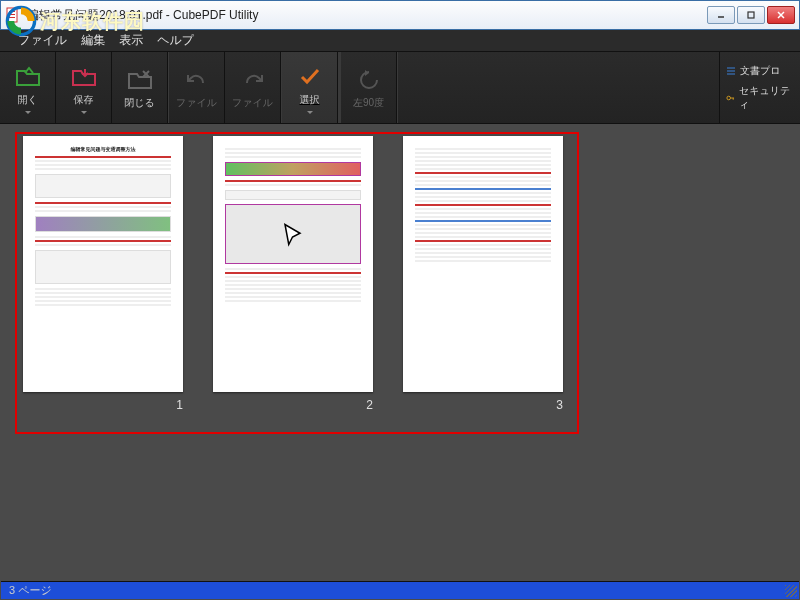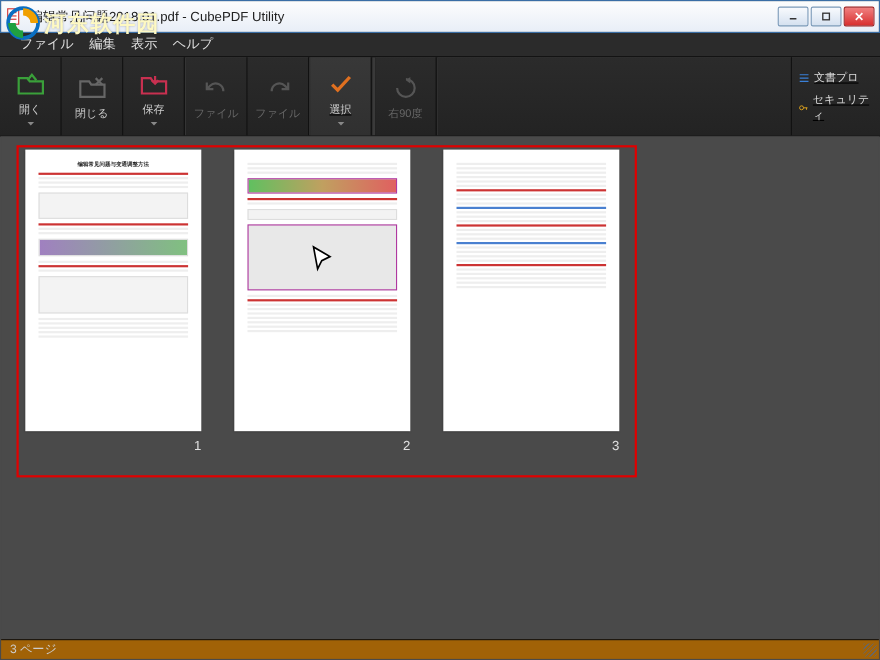--- a/index.html
+++ b/index.html
@@ -21,34 +21,34 @@
 
 .toolbar { height: 72px; background: linear-gradient(#2b2b2b,#232323); border-bottom:1px solid #111; display:flex; }
 .tbtn { width: 56px; display:flex; flex-direction:column; align-items:center; justify-content:center; gap:3px; border-right:1px solid #111; position:relative;}
 .tbtn.sel { background: linear-gradient(#383838,#303030); text-decoration: underline; }
 .tbtn .ico { width:28px; height:28px; display:flex; align-items:center;justify-content:center;}
 .tbtn .lbl { font-size: 10px; color:#ccc; white-space:nowrap;}
 .tbtn .drop { width:0;height:0;border-left:3px solid transparent;border-right:3px solid transparent;border-top:3px solid #888; margin-top:1px;}
 .tbtn.disabled .lbl{color:#666;}
 .separator{width:1px; background:#000; border-right:1px solid #3a3a3a;}
 .spacer{flex:1; border-right:1px solid #111;}
-.sidepanel{width:80px;display:flex;flex-direction:column;justify-content:center;gap:6px;padding:0 6px;text-decoration:underline;}
+.sidepanel{width:80px;display:flex;flex-direction:column;justify-content:center;gap:6px;padding:0 6px;}
 .sideitem{display:flex;align-items:center;gap:4px;font-size:10px;color:#ddd;}
 .sideitem .dot{width:10px;height:10px;}
 
 
 .content { position:absolute; top:124px; left:1px; right:1px; bottom:20px; background:#4a4a4a; overflow:auto;}
 .selection-box{position:absolute; left:14px; top:8px; width:564px; height:302px; border:2px solid #e00000;}
 .pages{position:absolute; left:22px; top:12px; display:flex; gap:30px;}
 .page{width:160px; display:flex; flex-direction:column; align-items:flex-end;}
 .sheet{width:160px;height:256px; background:#fff; box-shadow:0 1px 2px rgba(0,0,0,.5); padding:10px 12px; font-size:3px; color:#444; overflow:hidden;}
 .pgnum{color:#e0e0e0;font-size:12px;margin-top:6px;}
 
 
-.statusbar{position:absolute;left:1px;right:1px;bottom:1px;height:18px;background:#a16207;display:flex;align-items:center;padding:0 8px;border-top:1px solid #111;}
+.statusbar{position:absolute;left:1px;right:1px;bottom:1px;height:18px;background:#1d4ed8;display:flex;align-items:center;padding:0 8px;border-top:1px solid #111;}
 .statusbar span{color:#ccc;font-size:11px;}
 .grip{position:absolute;right:2px;bottom:2px;width:12px;height:12px;background:repeating-linear-gradient(135deg,#666 0 1px,transparent 1px 3px);}
 
 
 .watermark{position:absolute; left:4px; top:4px; z-index:50; pointer-events:none; color:#fef9c3; font-size:18px; font-weight:bold; letter-spacing:1px; font-family: Arial,sans-serif; text-shadow:0 0 2px rgba(0,0,0,.3);}
 .watermark .row1{display:flex;align-items:center;gap:2px; font-size:20px;}
 .watermark .row2{font-size:15px;margin-top:-3px;}
 .wm-logo{width:34px;height:34px;}
 
 
@@ -115,37 +115,37 @@
           <path d="M2 6h8l2 3h12v11H2z" fill="none" stroke="#3aa03a" stroke-width="2"></path>
           <path d="M10 8l4-5 4 5" fill="none" stroke="#3aa03a" stroke-width="2"></path>
         </svg>
       </div>
     <span class="lbl">開く</span>
       <span class="drop"></span>
   </div>
   <div class="tbtn">
     <div class="ico">
         <svg width="26" height="22">
+          <path d="M2 6h8l2 3h12v11H2z" fill="none" stroke="#c83050" stroke-width="2"></path>
+          <path d="M14 4v7m-3-3l3 3 3-3" fill="none" stroke="#c83050" stroke-width="2"></path>
+        </svg>
+      </div>
+    <span class="lbl">保存</span>
+      <span class="drop"></span>
+  </div>
+  <div class="tbtn">
+    <div class="ico">
+        <svg width="26" height="22">
           <path d="M2 6h8l2 3h12v11H2z" fill="none" stroke="#666" stroke-width="2"></path>
           <line x1="16" y1="3" x2="22" y2="9" stroke="#666" stroke-width="2"></line>
           <line x1="22" y1="3" x2="16" y2="9" stroke="#666" stroke-width="2"></line>
         </svg>
       </div>
     <span class="lbl">閉じる</span>
   </div>
-  <div class="tbtn">
-    <div class="ico">
-        <svg width="26" height="22">
-          <path d="M2 6h8l2 3h12v11H2z" fill="none" stroke="#c83050" stroke-width="2"></path>
-          <path d="M14 4v7m-3-3l3 3 3-3" fill="none" stroke="#c83050" stroke-width="2"></path>
-        </svg>
-      </div>
-    <span class="lbl">保存</span>
-      <span class="drop"></span>
-  </div>
   <div class="separator"></div>
   <div class="tbtn disabled">
     <div class="ico">
         <svg width="24" height="20">
           <path d="M18 14a7 7 0 0 0-12-5l-3 3m0-6v6h6" fill="none" stroke="#555" stroke-width="2"></path>
         </svg>
       </div>
     <span class="lbl">ファイル</span>
   </div>
   <div class="tbtn disabled">
@@ -165,25 +165,25 @@
       </div>
     <span class="lbl">選択</span>
       <span class="drop"></span>
   </div>
   <div class="separator"></div>
   <div class="separator"></div>
   <div class="separator"></div>
   <div class="tbtn disabled">
     <div class="ico">
         <svg width="24" height="22">
-          <path d="M12 4a8 8 0 1 1-8 8" fill="none" stroke="#555" stroke-width="2"></path>
-          <path d="M16 2l-4 3 4 3z" fill="#555"></path>
-        </svg>
-      </div>
-    <span class="lbl">右90度</span>
+          <path d="M12 4a8 8 0 1 0 8 8" fill="none" stroke="#555" stroke-width="2"></path>
+          <path d="M8 2l4 3-4 3z" fill="#555"></path>
+        </svg>
+      </div>
+    <span class="lbl">左90度</span>
   </div>
   <div class="separator"></div>
   <div class="spacer"></div>
   <div class="sidepanel">
     <div class="sideitem">
       <svg class="dot" viewBox="0 0 10 10">
           <line x1="1" y1="2" x2="9" y2="2" stroke="#3a80d8"></line>
           <line x1="1" y1="5" x2="9" y2="5" stroke="#3a80d8"></line>
           <line x1="1" y1="8" x2="9" y2="8" stroke="#3a80d8"></line>
         </svg>

